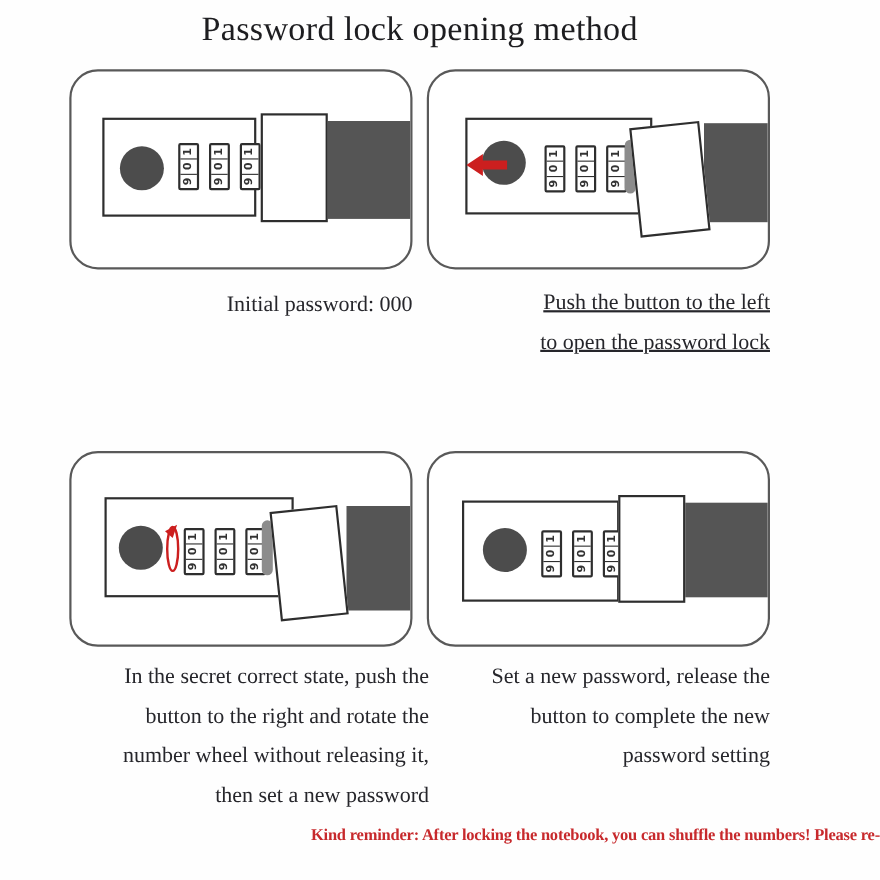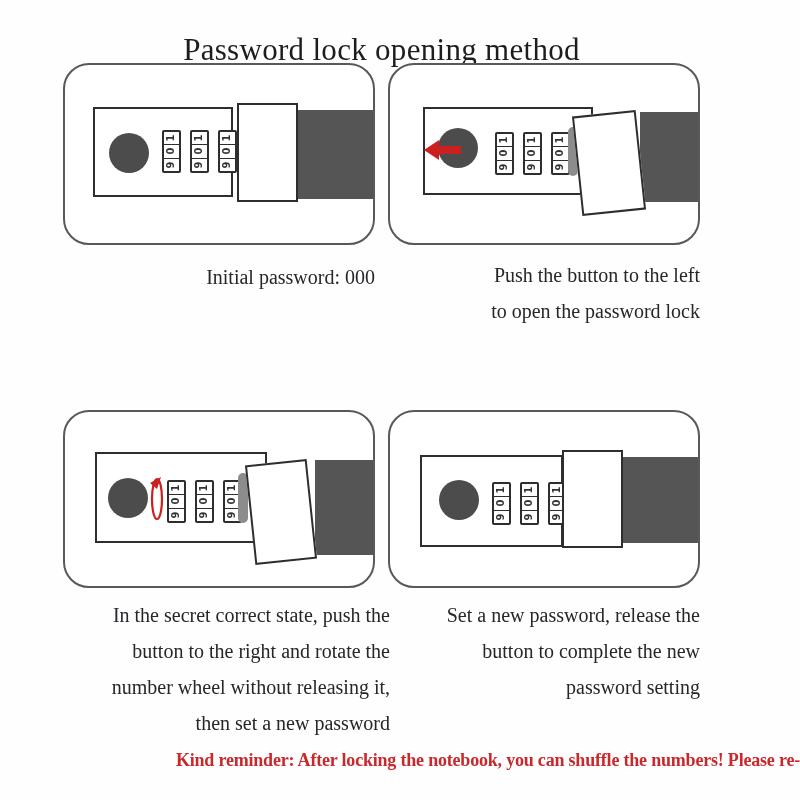--- a/index.html
+++ b/index.html
@@ -8,21 +8,21 @@
     overflow:hidden;
     font-family:"Liberation Serif","DejaVu Serif",serif;
   }
 
   
   .title {
     position:absolute; left:63px; width:637px; margin:0;
     text-align:center; font-size:31px; font-weight:400;
     color:var(--title-text,#1d1d20); letter-spacing:0.3px;
   }
-  .t1 { top:8px;margin-top:24px; }
+  .t1 { top:8px; }
   .t2 { top:352px; }
 
   
   .panel {
     position:absolute; width:312px; height:182px; box-sizing:border-box;
     border:2px solid var(--panel-border,#595959); border-radius:26px;
     background:#fff; overflow:hidden;
   }
   .p1 { left:63px;  top:63px;  }
   .p2 { left:388px; top:63px;  }
@@ -88,29 +88,29 @@
   .p2 .arrow-left { left:34px; top:74px; }
   .rotate-arrow { position:absolute; color:var(--arrow,#cc1f1f); line-height:0; }
   .p3 .rotate-arrow { left:84px; top:64px; }
 
   
   .caption {
     position:absolute; text-align:center; font-size:20px;
     color:var(--caption-text,#26262b); line-height:36px;
   }
   .c1 { left:63px;  top:259px; width:312px; }
-  .c2 { left:388px; top:257px; width:312px; }
+  .c2 { left:388px; top:257px; width:312px;text-decoration:underline; }
   .c3 { left:46px;  top:597px; width:344px; }
   .c4 { left:388px; top:597px; width:312px; }
   .cap-line { white-space:nowrap;text-align:right; }
 
   
   .reminder {
     position:absolute; left:0; top:749px; width:800px; text-align:center;
-    font-size:18px; font-weight:700; line-height:23px;
+    font-size:15px; font-weight:700; line-height:23px;
     letter-spacing:-0.2px; color:var(--reminder,#c7292c);
   }
 </style>
 </head>
 <body>
 
 <div class="canvas">
 
   <h1 class="title t1">Password lock opening method</h1>
 

